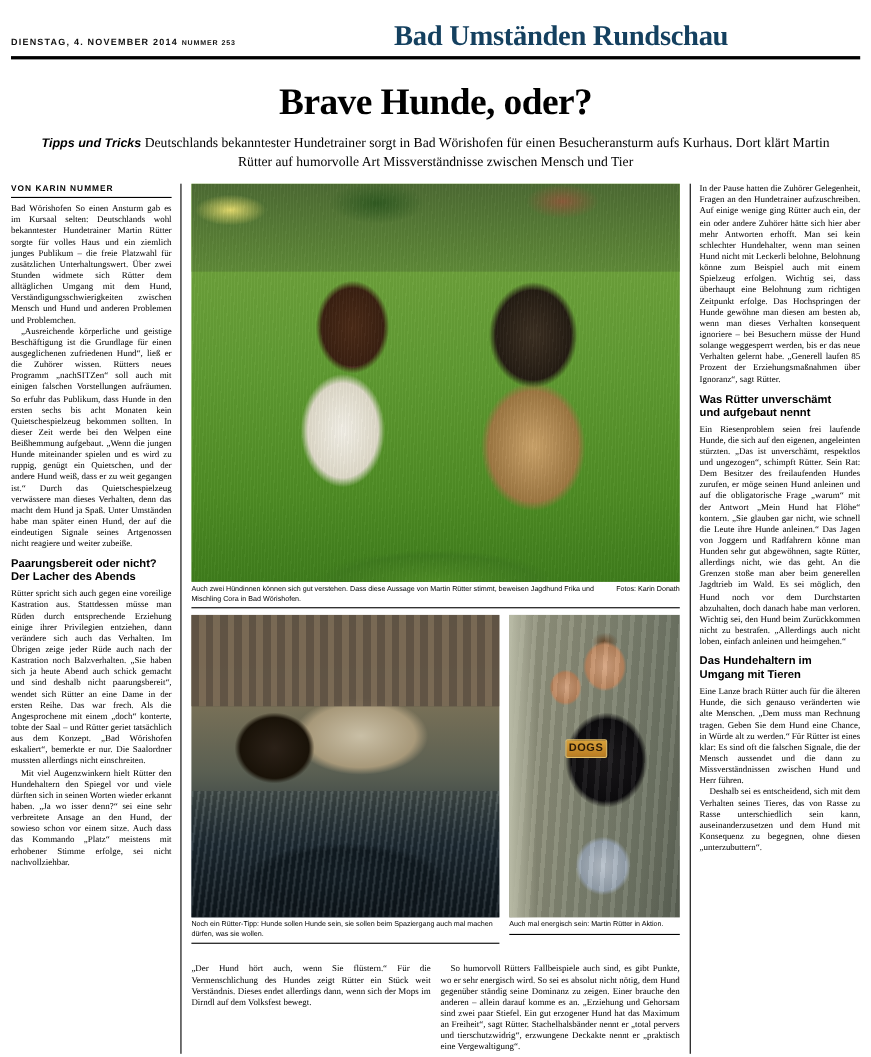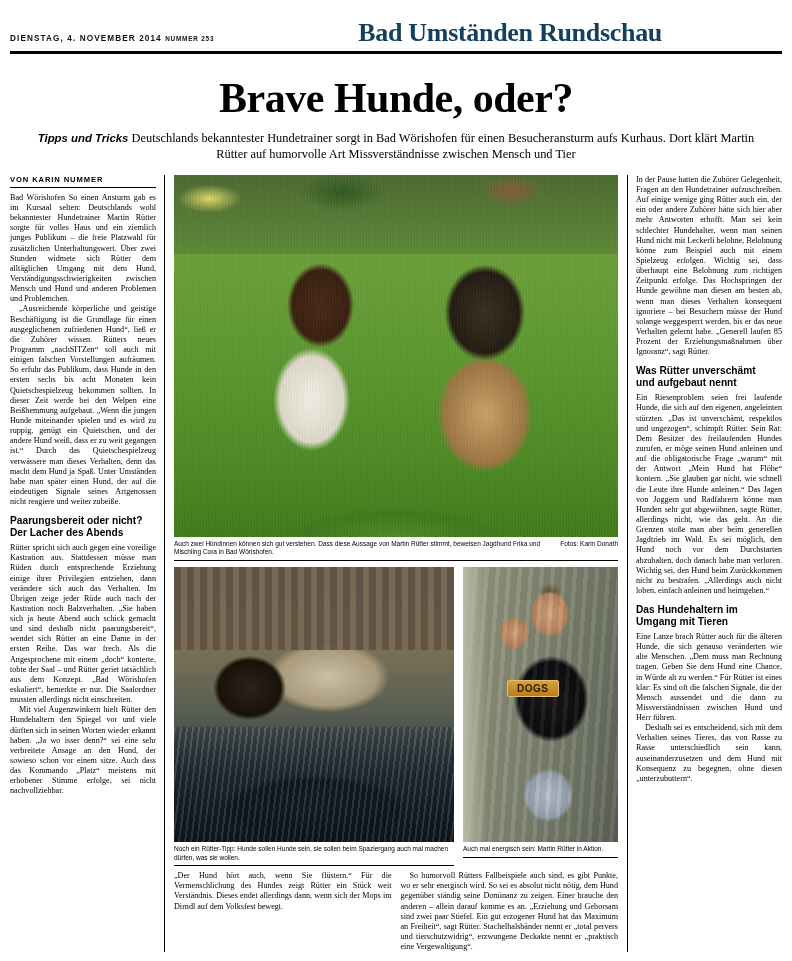--- a/index.html
+++ b/index.html
@@ -28,21 +28,21 @@
     font-family: "Liberation Serif", serif;
     font-weight: 700; font-size: 26px; line-height: 1;
     color: #14405f; letter-spacing: -0.3px;
     padding-right: 120px;
   }
   .rule-thick { height: 3px; background: #000; margin: 3px 4px 0 4px; }
 
   
   .headline {
     text-align: center; font-weight: 700;
-    font-size: 42px; line-height: 1.05;
+    font-size: 34px; line-height: 1.05;
     margin: 22px 0 10px 0; letter-spacing: -0.5px;
   }
   .standfirst {
     text-align: center; font-size: 12.4px; line-height: 1.32;
     margin: 0 22px 12px 22px;
   }
   .standfirst .kicker {
     font-family: "Liberation Sans", sans-serif;
     font-weight: 700; font-size: 11.4px; font-style: italic;
   }
@@ -86,21 +86,21 @@
   .credit { float: right; }
 
   .mid-top { margin-bottom: 4px; }
   .photo-main { width: 100%; height: 362px; }
   .lower-photos { display: grid; grid-template-columns: 1fr 155px; column-gap: 9px; margin-top: 6px; }
   .photo-water { width: 100%; height: 275px; }
   .photo-man   { width: 100%; height: 275px; }
 
   .bottom-grid {
     display: grid; grid-template-columns: 1fr 1fr; column-gap: 9px;
-    margin-top: 5px;
+    margin-top: 18px;
   }
 
   
   .ph-dogs {
     background:
       radial-gradient(ellipse 54px 68px at 33% 36%, #4a2a17 0%, #3a2011 52%, rgba(58,32,17,0) 62%),
       radial-gradient(ellipse 16px 12px at 33% 44%, #f2a0b4 0%, #e07f96 60%, rgba(224,127,150,0) 70%),
       radial-gradient(ellipse 58px 78px at 31% 62%, #f2efe6 0%, #ded9c9 55%, rgba(222,217,201,0) 66%),
       radial-gradient(ellipse 62px 74px at 70% 38%, #3b2f22 0%, #241c13 55%, rgba(36,28,19,0) 65%),
       radial-gradient(ellipse 30px 26px at 70% 42%, #b98c52 0%, #8c6434 65%, rgba(140,100,52,0) 76%),
@@ -152,21 +152,21 @@
       radial-gradient(ellipse 52px 60px at 57% 48%, #19171a 0%, #0d0c0e 62%, rgba(13,12,14,0) 72%),
       radial-gradient(ellipse 34px 36px at 55% 83%, #b9c2cc 0%, #98a4b0 62%, rgba(152,164,176,0) 74%),
       linear-gradient(100deg, #9a9b86 0%, #8b8d78 30%, #7d8270 55%, #6e7464 80%, #5b6154 100%);
   }
   .ph-man::before {
     content: ""; position: absolute; inset: 0;
     background-image: repeating-linear-gradient(94deg, rgba(255,255,255,.06) 0 4px, rgba(0,0,0,.07) 4px 11px);
   }
   .ph-man .shirt-logo {
     position: absolute; left: 45%; top: 41%;
-    width: 52px; height: 17px; transform: translateX(-50%);
+    width: 38px; height: 17px; transform: translateX(-50%);
     background: linear-gradient(#d8a13a, #b97c22);
     border: 1.6px solid #e6c06a; border-radius: 2px;
     font-family: "Liberation Sans", sans-serif;
     font-weight: 700; font-size: 10px; color: #2a1a06;
     display: flex; align-items: center; justify-content: center;
     letter-spacing: .5px;
   }
   .ph-man::after {
     content: ""; position: absolute; left: 0; top: 0; bottom: 0; width: 16%;
     background: linear-gradient(90deg, #b9bba6, rgba(185,187,166,0));

